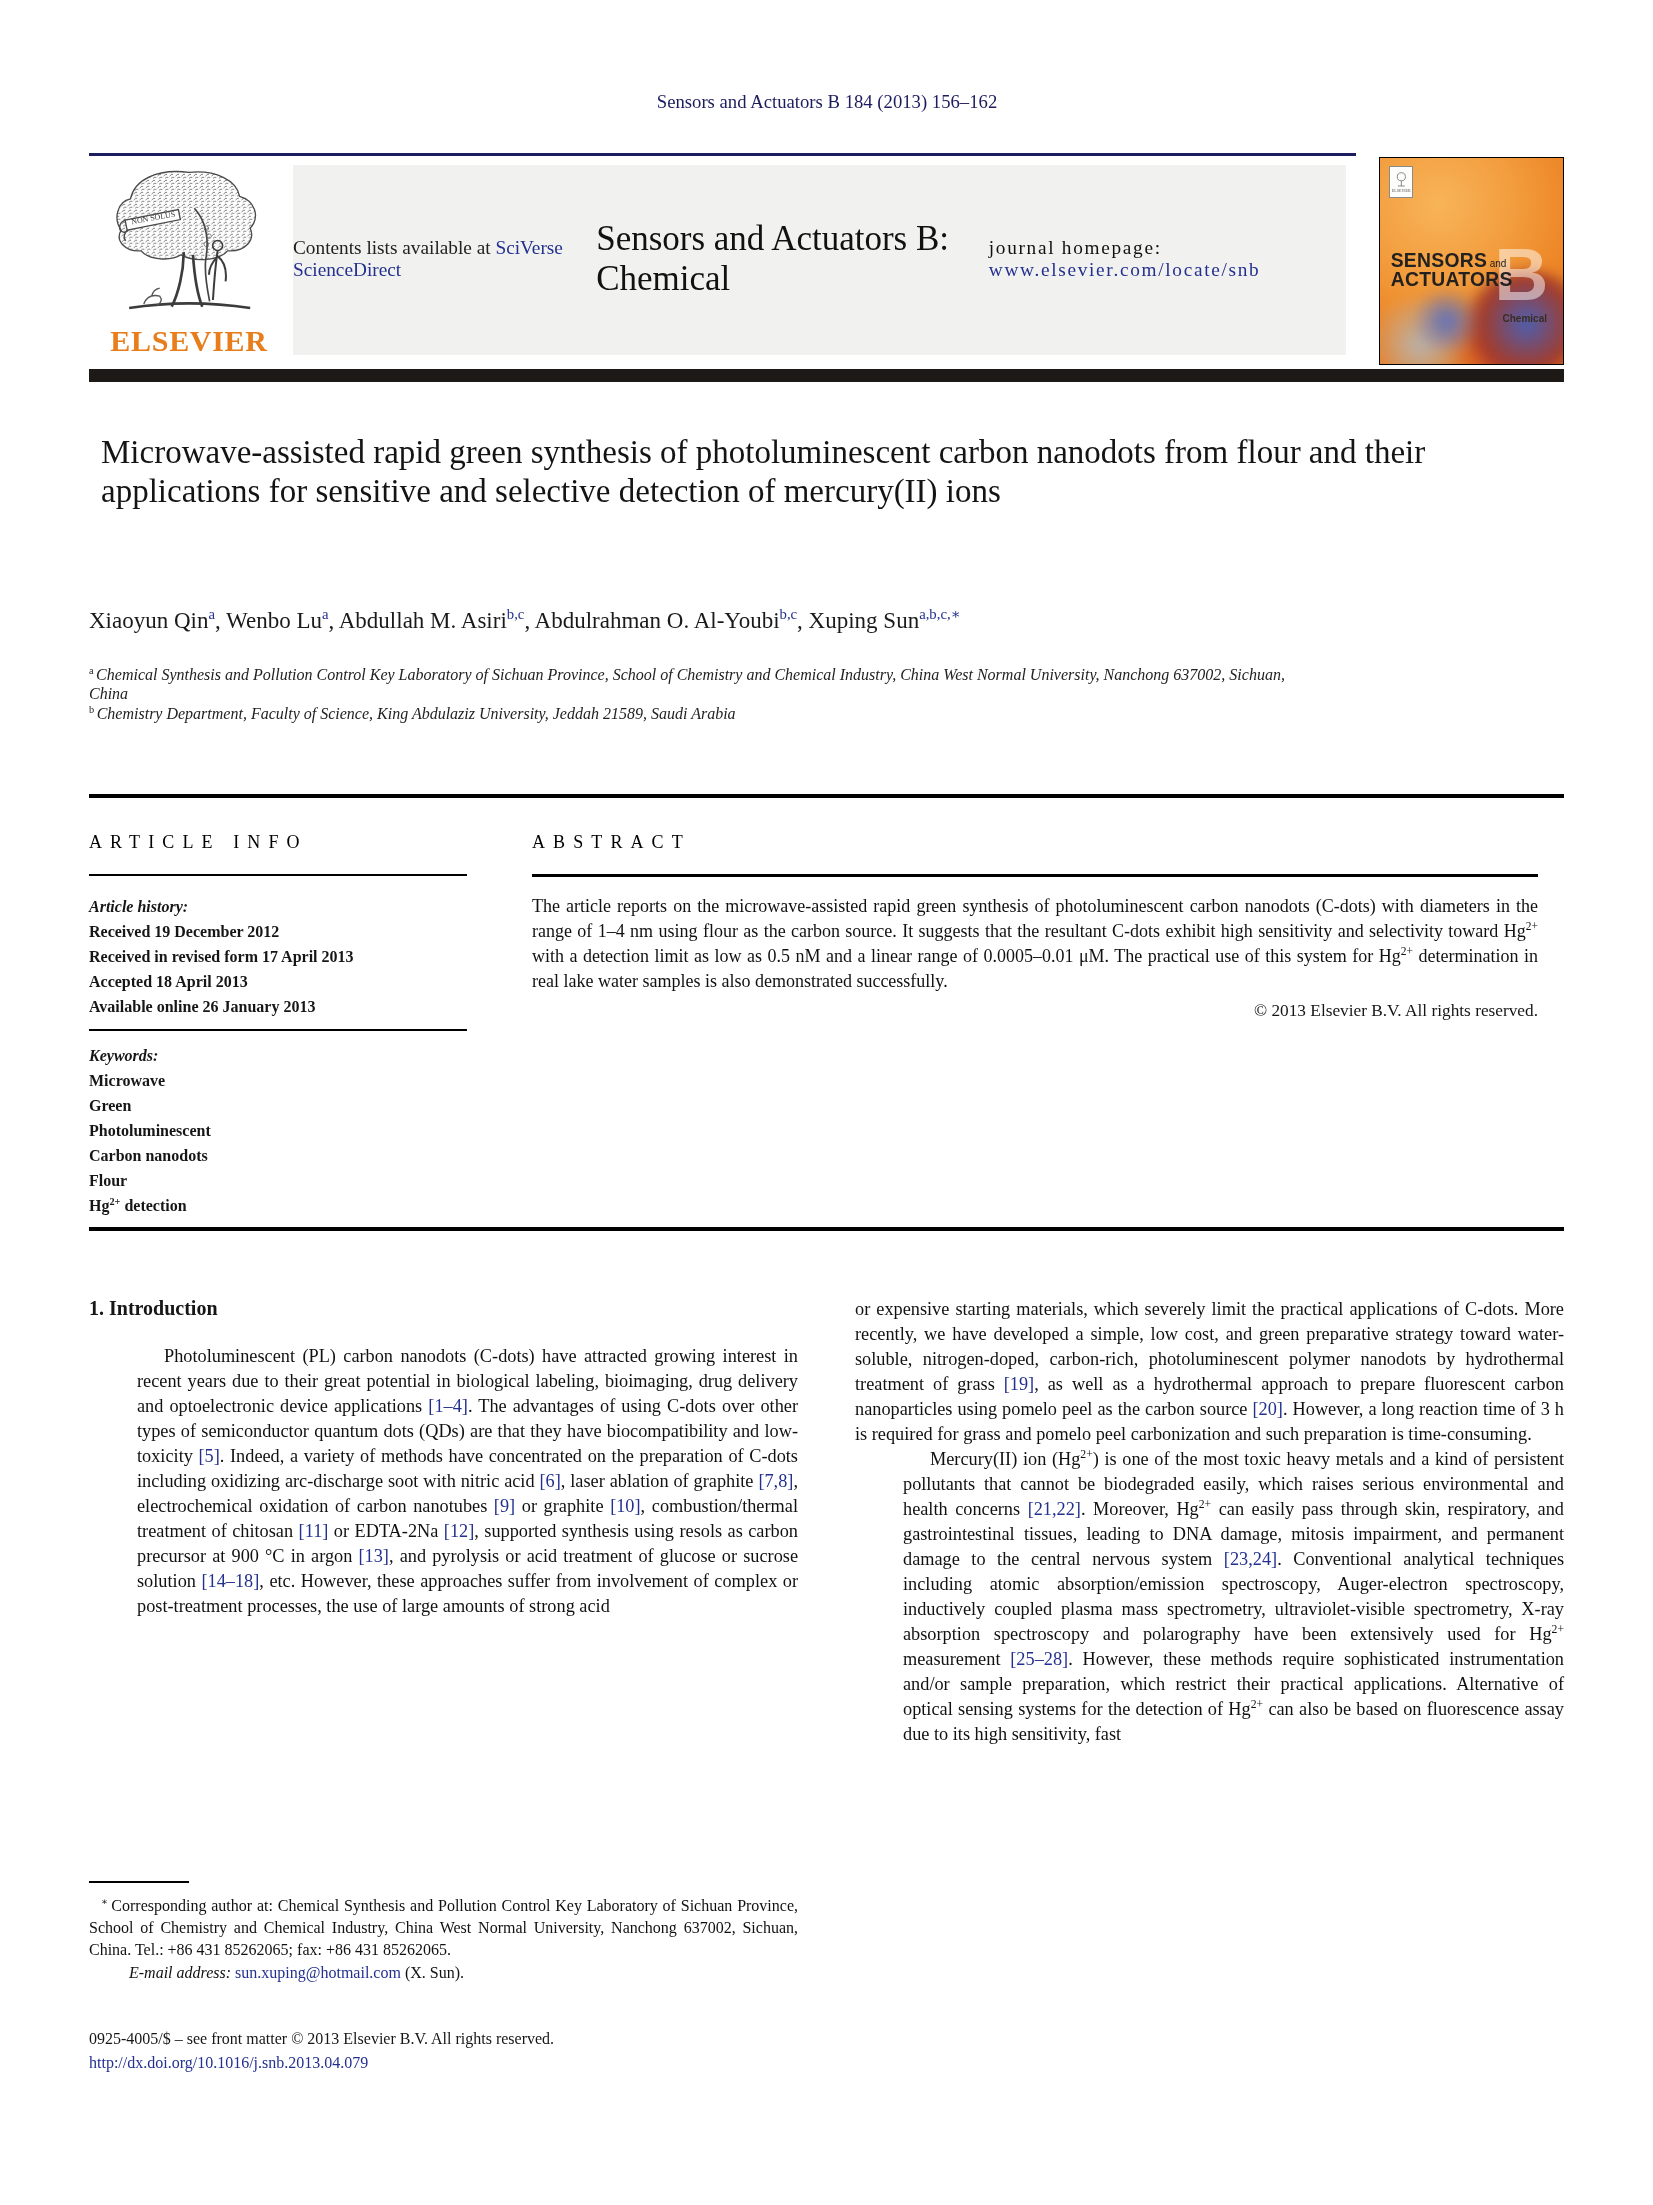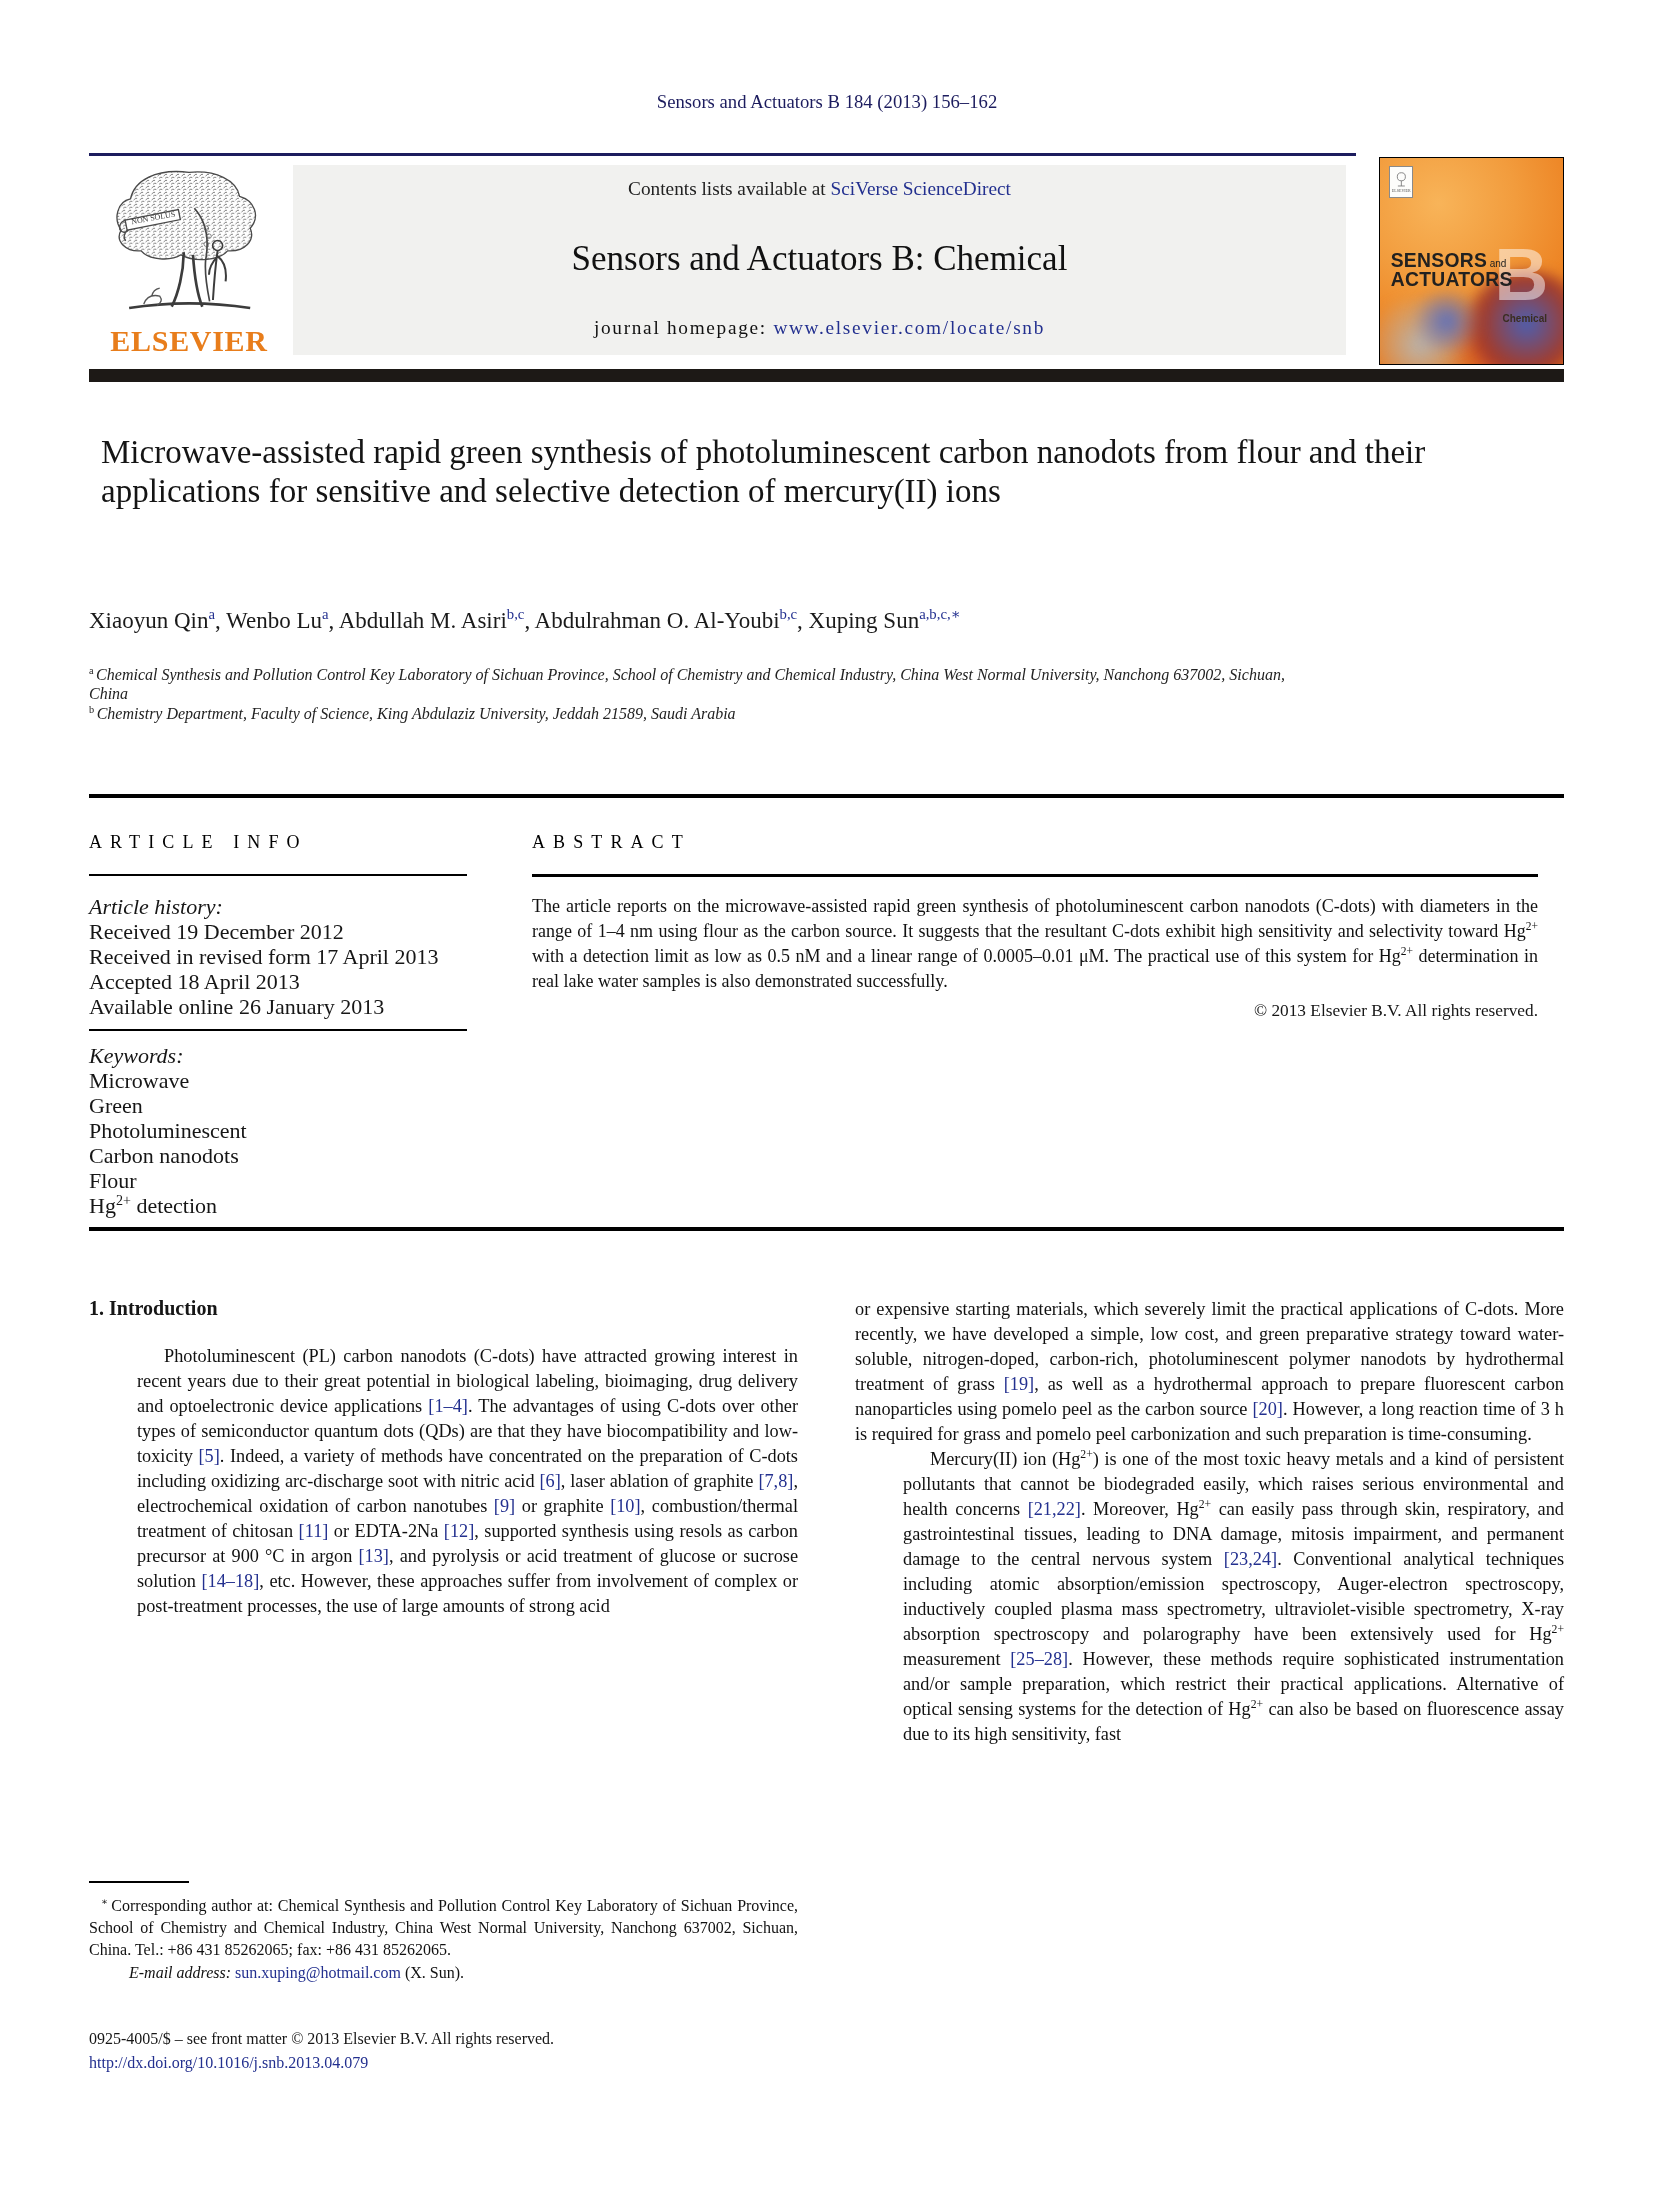--- a/index.html
+++ b/index.html
@@ -20,21 +20,21 @@
   
   #citation{top:91px;left:0;width:100%;text-align:center;font-size:18.7px;color:var(--navy);}
   #rule-navy{top:153px;left:89px;width:1267px;height:2.7px;background:var(--navy);}
 
   
   #logo-block{top:167px;left:89px;width:200px;text-align:center;}
   #logo-block svg{display:block;margin:0 auto;}
   #elsevier-word{margin-top:4px;font-size:30px;font-weight:bold;color:var(--orange);letter-spacing:0.7px;}
 
   #gray-box{top:165px;left:293px;width:1053px;height:190px;background:var(--graybox);
-    display:flex;flex-direction:column;align-items:center;justify-content:space-between;
+    display:flex;flex-direction:row;align-items:center;justify-content:space-between;
     padding:13.3px 0 16px 0;}
   #contents-line{font-size:19.3px;color:#222;}
   #journal-title{font-size:35px;color:#111;}
   #homepage-line{font-size:19.3px;letter-spacing:1.7px;color:#111;}
 
   
   #cover{top:157px;left:1379px;width:185px;height:208px;border:1.3px solid #000;
     background:radial-gradient(circle at 32% 22%, #f8b459 0%, #f29c3d 38%, #ed8424 68%, #e77418 100%);
     overflow:hidden;}
   #cover-mini-logo{position:absolute;top:8px;left:9.3px;width:24px;height:32px;background:#fdfdfb;
@@ -62,21 +62,21 @@
 
   #rule-thick1{top:794px;left:89px;width:1475px;height:4px;background:#000;}
   #rule-thick2{top:1227px;left:89px;width:1475px;height:4px;background:#000;}
 
   
   #info-col{top:832px;left:89px;width:378px;}
   #abs-col{top:832px;left:532px;width:1006px;}
   .sec-heading{font-size:18px;letter-spacing:0.45em;color:#000;}
   .col-rule{height:2px;background:#000;margin-top:21.3px;margin-bottom:17.3px;}
   .col-rule.thick{height:2.7px;}
-  #info-col .line{font-size:22px;line-height:25px;}
+  #info-col .line{font-size:16px;line-height:25px;font-weight:bold;}
   .ital{font-style:italic;}
   #kw-rule{height:2px;background:#000;margin-top:10.7px;margin-bottom:12px;}
   #abstract-text{font-size:18px;line-height:25px;text-align:justify;color:#111;}
   #abstract-copyright{font-size:17.3px;margin-top:6.7px;text-align:right;}
 
   
   #col-left{top:1297px;left:89px;width:709px;}
   #col-right{top:1297px;left:855px;width:709px;}
   #intro-heading{font-size:20px;font-weight:bold;margin-bottom:24px;}
   .bodytext{font-size:18.3px;line-height:25px;text-align:justify;color:#111;}

